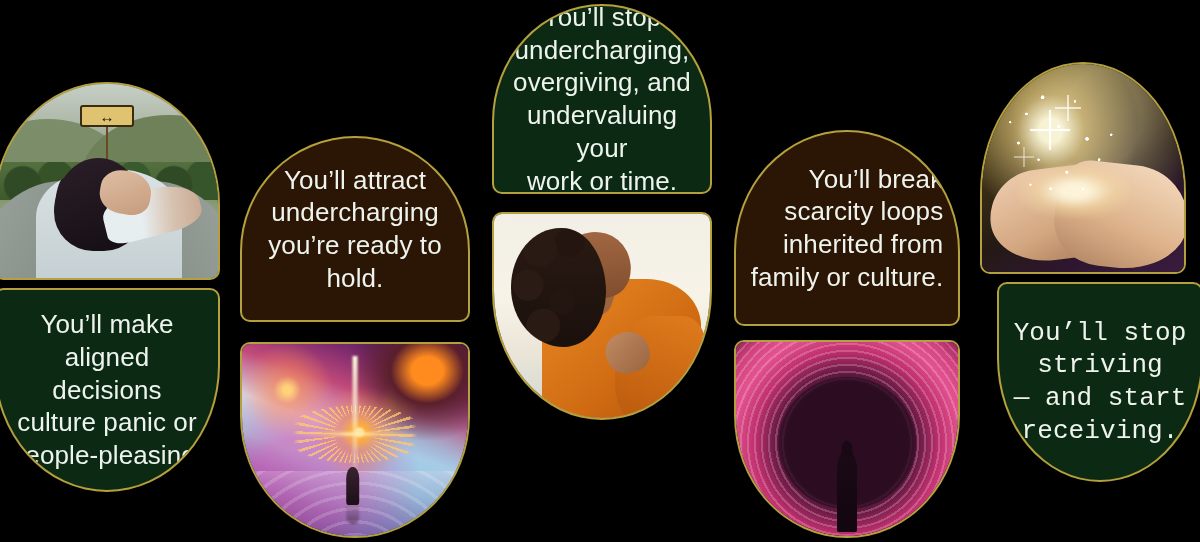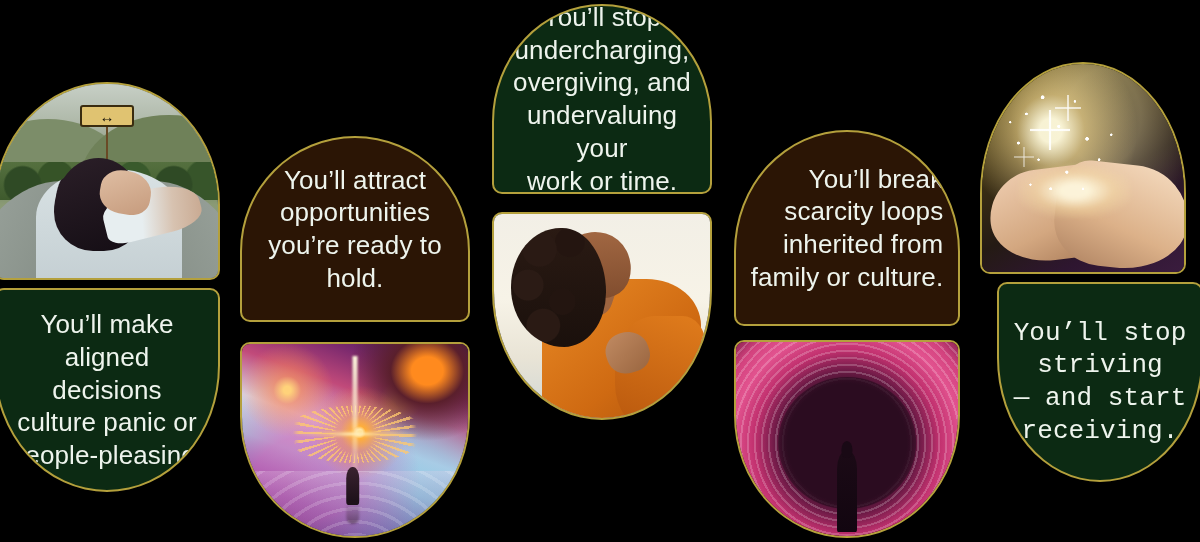--- a/index.html
+++ b/index.html
@@ -242,21 +242,21 @@
 
   <div class="card txt green arch-bottom" style="left:-6px; top:288px; width:226px; height:204px;">
     <span class="label">You’ll make
 aligned decisions
 culture panic or
 people-pleasing.</span>
   </div>
 
   <div class="card txt brown arch-top" style="left:240px; top:136px; width:230px; height:186px;">
     <span class="label">You’ll attract
-opportunities
+undercharging
 you’re ready to
 hold.</span>
   </div>
 
   <div class="card img arch-bottom" style="left:240px; top:342px; width:230px; height:196px;">
     <div class="pic art-cosmos">
       <div class="mandala"></div>
       <div class="beam"></div>
       <div class="flare"></div>
       <div class="floor"></div>

